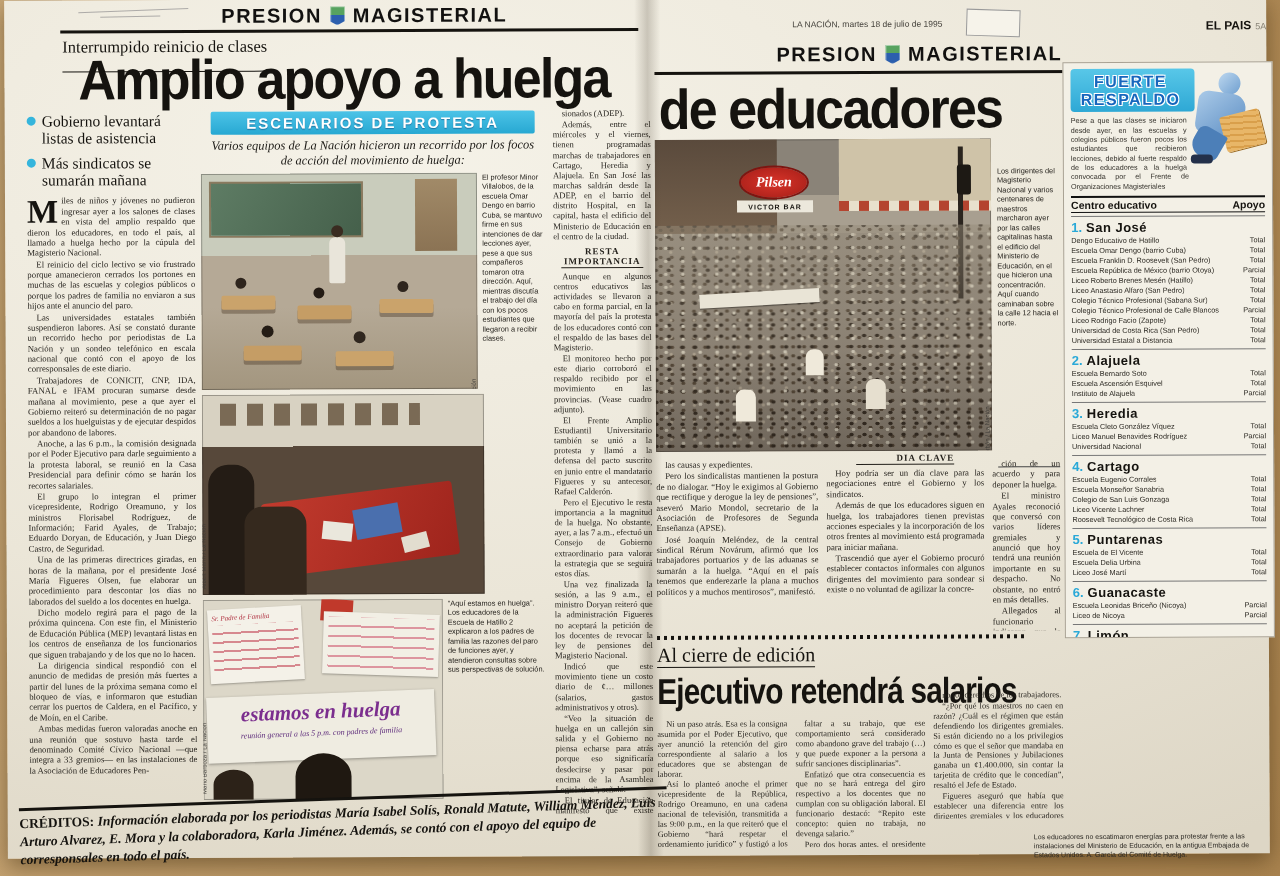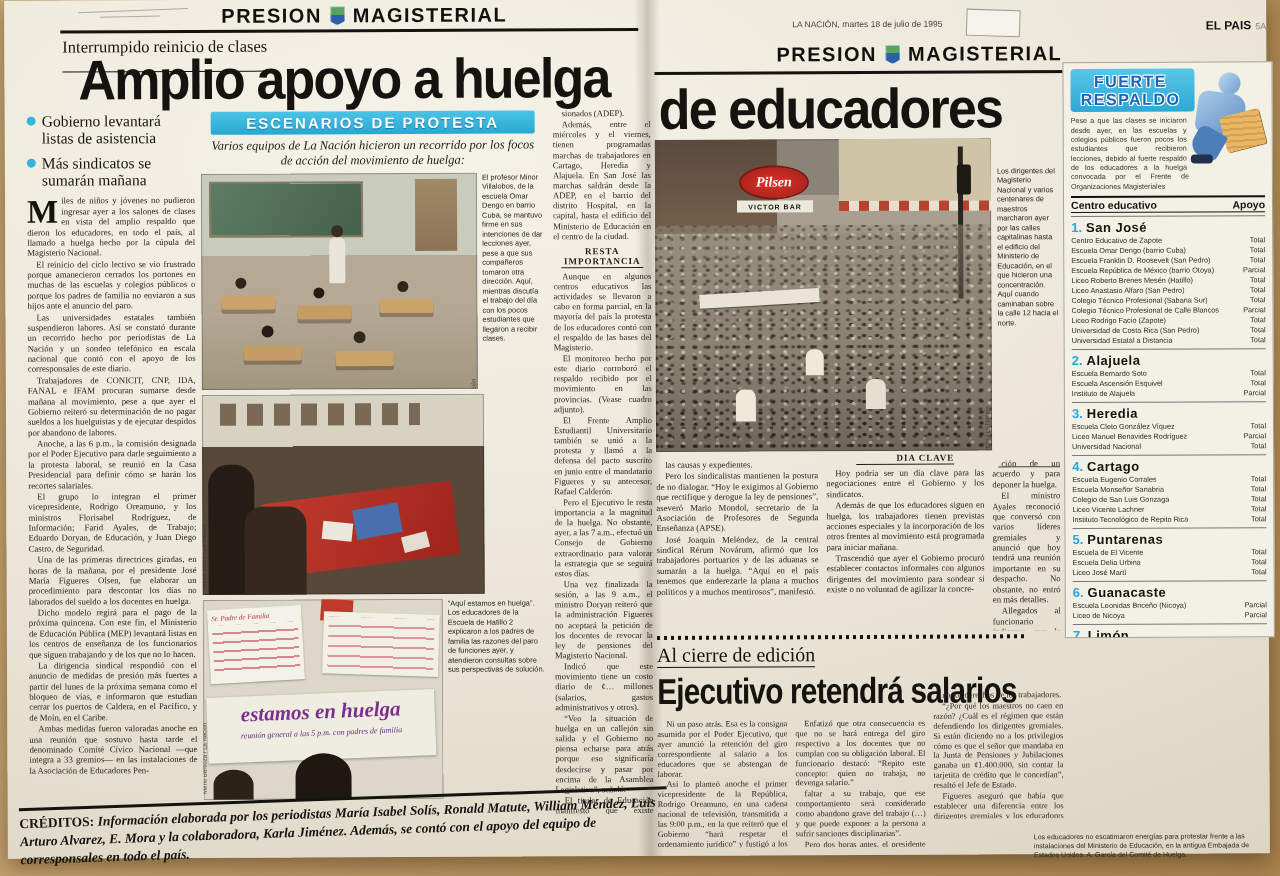--- a/index.html
+++ b/index.html
@@ -253,22 +253,22 @@
     <span class="cierre-label">Al cierre de edición</span>
   </div>
   <div class="abs cierre-head" style="left:650px;top:676px;">Ejecutivo retendrá salarios</div>
   <div class="abs col" style="left:650px;top:722px;width:130px;height:128px;font-size:8.4px;">
 
   <p>Ni un paso atrás. Esa es la consigna asumida por el Poder Ejecutivo, que ayer anunció la retención del giro correspondiente al salario a los educadores que se abstengan de laborar.</p>
       <p>Así lo planteó anoche el primer vicepresidente de la República, Rodrigo Oreamuno, en una cadena nacional de televisión, transmitida a las 9:00 p.m., en la que reiteró que el Gobierno “hará respetar el ordenamiento jurídico” y fustigó a los dirigentes sindicales, a quienes cuestionó por pretender que el país prescinda de leyes que ya han sido promulgadas.</p>
     </div>
   <div class="abs col" style="left:788px;top:722px;width:130px;height:128px;font-size:8.4px;">
 
-  <p>Enfatizó que otra consecuencia es que no se hará entrega del giro respectivo a los docentes que no cumplan con su obligación laboral. El funcionario destacó: “Repito este concepto: quien no trabaja, no devenga salario.”</p>
-      <p>faltar a su trabajo, que ese comportamiento será considerado como abandono grave del trabajo (…) y que puede exponer a la persona a sufrir sanciones disciplinarias”.</p>
+  <p>faltar a su trabajo, que ese comportamiento será considerado como abandono grave del trabajo (…) y que puede exponer a la persona a sufrir sanciones disciplinarias”.</p>
+      <p>Enfatizó que otra consecuencia es que no se hará entrega del giro respectivo a los docentes que no cumplan con su obligación laboral. El funcionario destacó: “Repito este concepto: quien no trabaja, no devenga salario.”</p>
       <p>Pero dos horas antes, el presidente José María Figueres ya había expresado una posición similar al denunciar, durante un acto litúrgico celebrado con agricultores en la Basílica de Cartago, que los sindicalistas pretenden defender privilegios y</p>
     </div>
   <div class="abs col" style="left:926px;top:694px;width:130px;height:128px;font-size:8.4px;">
 
   <p>no los derechos de los trabajadores.</p>
       <p>“¿Por qué los maestros no caen en razón? ¿Cuál es el régimen que están defendiendo los dirigentes gremiales. Si están diciendo no a los privilegios cómo es que el señor que mandaba en la Junta de Pensiones y Jubilaciones ganaba un ¢1.400.000, sin contar la tarjetita de crédito que le concedían”, resaltó el Jefe de Estado.</p>
       <p>Figueres aseguró que había que establecer una diferencia entre los dirigentes gremiales y los educadores y se mostró confiado en que los segundos pronto caerán en la razón de que la nueva Ley de Pensiones es justa y equitativa.</p>
     </div>
 
   <div class="sidebar">
@@ -290,21 +290,21 @@
     </div>
     <div>
 
         <div class="section">
           <div class="sec-head">
             <span class="sec-num">1.</span><span class="sec-name">San José</span>
           </div>
           <div>
 
               <div class="srow">
-                <span class="school">Centro Educativo de Zapote</span>
+                <span class="school">Dengo Educativo de Hatillo</span>
                 <span class="support">Total</span>
               </div>
 
               <div class="srow">
                 <span class="school">Escuela Omar Dengo (barrio Cuba)</span>
                 <span class="support">Total</span>
               </div>
 
               <div class="srow">
                 <span class="school">Escuela Franklin D. Roosevelt (San Pedro)</span>
@@ -419,21 +419,21 @@
                 <span class="school">Colegio de San Luis Gonzaga</span>
                 <span class="support">Total</span>
               </div>
 
               <div class="srow">
                 <span class="school">Liceo Vicente Lachner</span>
                 <span class="support">Total</span>
               </div>
 
               <div class="srow">
-                <span class="school">Instituto Tecnológico de Repito Rica</span>
+                <span class="school">Roosevelt Tecnológico de Costa Rica</span>
                 <span class="support">Total</span>
               </div>
             </div>
         </div>
 
         <div class="section">
           <div class="sec-head">
             <span class="sec-num">5.</span><span class="sec-name">Puntarenas</span>
           </div>
           <div>

